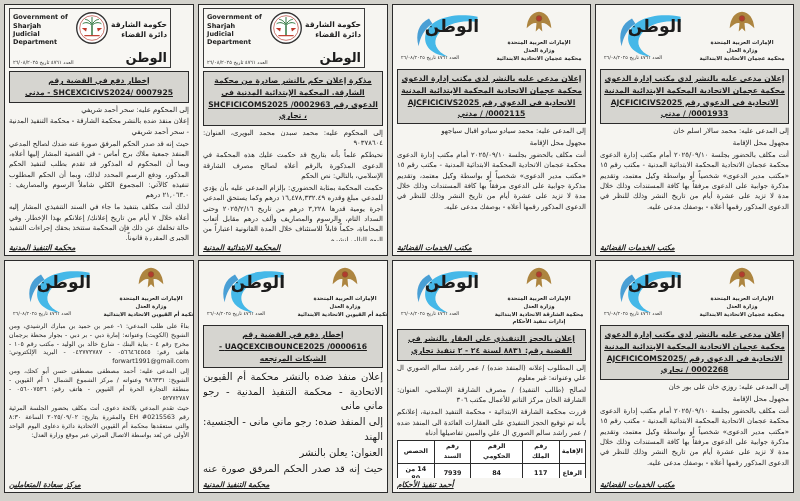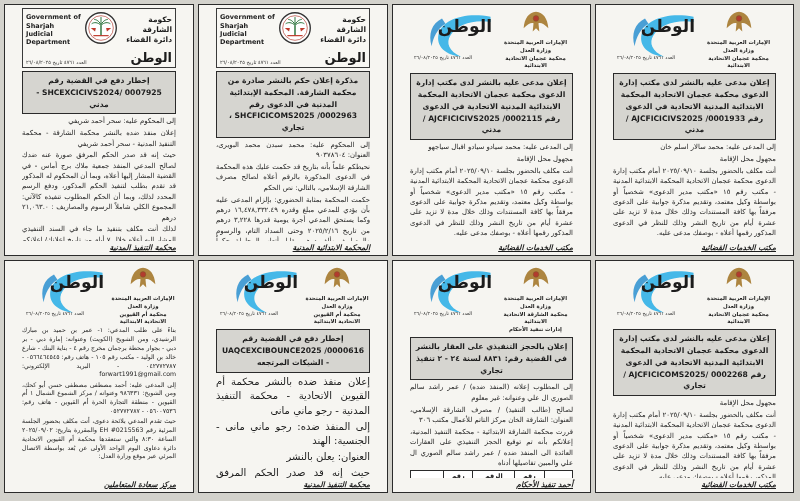--- a/index.html
+++ b/index.html
@@ -1,37 +1,37 @@
 <!DOCTYPE html>
 <html lang="ar"><head>
 <meta charset="utf-8">
 <style>
   html,body{margin:0;padding:0;}
   body{width:800px;height:501px;background:#d3d2cc;font-family:"DejaVu Sans",sans-serif;color:#1c1c1c;}
   .page{display:grid;grid-template-columns:190px 190px 199px 199px;grid-template-rows:252px 233px;gap:4px;padding:4px;box-sizing:border-box;}
-  .notice{background:#f6f5f1;border:1px solid #2b2b2b;padding:3px 17px;box-sizing:border-box;overflow:hidden;direction:rtl;display:flex;flex-direction:column;}
+  .notice{background:#f6f5f1;border:1px solid #2b2b2b;padding:3px 4px;box-sizing:border-box;overflow:hidden;direction:rtl;display:flex;flex-direction:column;align-items:flex-end;}
   
   .hdrA{border:1px solid #3a3a3a;padding:2px 3px;flex:0 0 auto;background:#f8f7f3;}
   .hdrA-top{display:flex;align-items:center;justify-content:space-between;direction:ltr;}
   .gov-en{font-size:6.5px;font-weight:bold;width:62px;line-height:1.3;text-align:left;}
   .gov-ar{font-size:7.5px;font-weight:bold;width:58px;line-height:1.35;text-align:right;}
   .hdrA-bot{display:flex;justify-content:space-between;align-items:flex-end;direction:ltr;margin-top:1px;}
   .issueA{font-size:5px;color:#333;}
   .watanA{font-size:13px;font-weight:bold;letter-spacing:-.5px;}
   
   .hdrB{display:flex;direction:ltr;justify-content:space-between;align-items:flex-start;flex:0 0 auto;min-height:58px;}
   .watan-wrap{position:relative;width:88px;height:56px;flex:0 0 auto;}
   .watan-wrap svg{position:absolute;left:6px;top:0;}
   .watan-big{position:absolute;top:8px;right:6px;font-size:17px;font-weight:bold;letter-spacing:-.5px;}
   .issueB{position:absolute;bottom:4px;left:4px;font-size:4.8px;color:#333;white-space:nowrap;}
   .uae-wrap{width:108px;text-align:center;padding-top:2px;}
   .court-lines{font-size:5.4px;font-weight:600;line-height:1.45;direction:rtl;}
   .court-lines span{display:block;}
   
-  .titlebox{background:#d6d5d0;border:1px solid #2b2b2b;font-weight:bold;text-align:center;font-size:7.6px;line-height:1.55;padding:3px 3px;margin:3px 0 2px;flex:0 0 auto;}
+  .titlebox{background:#d6d5d0;border:1px solid #2b2b2b;font-weight:bold;text-align:center;font-size:7.6px;line-height:1.55;padding:3px 3px;margin:3px 0 2px;flex:0 0 auto;text-decoration:underline;}
   .nbody{flex:1 1 auto;overflow:hidden;font-size:6.9px;line-height:1.5;text-align:justify;}
   .nbody p{margin:0 0 1.5px;}
   .nfooter{font-weight:bold;font-size:7.5px;text-decoration:underline;margin-top:2px;flex:0 0 auto;font-style:italic;}
   .ntable{width:100%;border-collapse:collapse;font-size:6.4px;margin:2px 0;background:#fff;}
   .ntable th,.ntable td{border:1px solid #2b2b2b;padding:1px 2px;text-align:center;font-weight:bold;}
 </style>
 </head>
 <body>
 
 <div class="page">
@@ -274,21 +274,21 @@
       </div>
     </div>
     <div class="titlebox">إعلان بالحجز التنفيذي على العقار بالنشر في القضية رقم: ٨٨٣١ لسنة ٢٤ - ٢ تنفيذ تجاري</div>
     <div class="nbody">
         <p>إلى المطلوب إعلانه (المنفذ ضده) / عمر راشد سالم الصوري ال علي وعنوانه: غير معلوم</p>
         <p>لصالح (طالب التنفيذ) / مصرف الشارقة الإسلامي، العنوان: الشارقة الخان مركز التاتم للأعمال مكتب ٣٠٦</p>
         <p>قررت محكمة الشارقة الابتدائية - محكمة التنفيذ المدنية، إعلانكم بأنه تم توقيع الحجز التنفيذي على العقارات العائدة الى المنفذ ضده / عمر راشد سالم الصوري ال علي والمبين تفاصيلها أدناه</p>
         <table class="ntable">
           <tbody>
             <tr>
-              <th>البويرى</th>
+              <th>الإقامة</th>
               <th>رقم الملك</th>
               <th>الرقم الحكومي</th>
               <th>رقم السند</th>
               <th>الحصص</th>
             </tr>
             <tr>
               <td>الرقاع</td>
               <td>117</td>
               <td>84</td>
               <td>7939</td>
@@ -320,19 +320,20 @@
         <div class="court-lines">
           <span>الإمارات العربية المتحدة</span>
           <span>وزارة العدل</span>
           <span>محكمة عجمان الاتحادية الابتدائية</span>
           <span></span>
         </div>
       </div>
     </div>
     <div class="titlebox">إعلان مدعى عليه بالنشر لدى مكتب إدارة الدعوى محكمة عجمان الاتحادية المحكمة الابتدائية المدنية الاتحادية في الدعوى رقم AJCFICICOMS2025/ 0002268 / تجاري</div>
     <div class="nbody">
+        <p>إلى المدعى عليه: روزي خان على بور خان</p>
         <p>مجهول محل الإقامة</p>
         <p>أنت مكلف بالحضور بجلسة ٢٠٢٥/٠٩/١٠ أمام مكتب إدارة الدعوى محكمة عجمان الاتحادية المحكمة الابتدائية المدنية - مكتب رقم ١٥ «مكتب مدير الدعوى» شخصياً أو بواسطة وكيل معتمد، وتقديم مذكرة جوابية على الدعوى مرفقاً بها كافة المستندات وذلك خلال مدة لا تزيد على عشرة أيام من تاريخ النشر وذلك للنظر في الدعوى المذكور رقمها أعلاه - بوصفك مدعى عليه.</p>
       </div>
     <div class="nfooter">مكتب الخدمات القضائية</div>
   </article>
 
 </div>
 
 </body></html>

